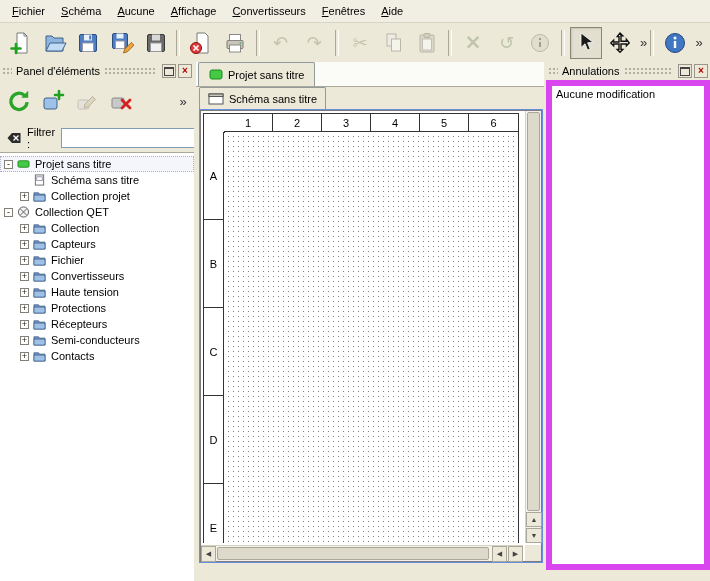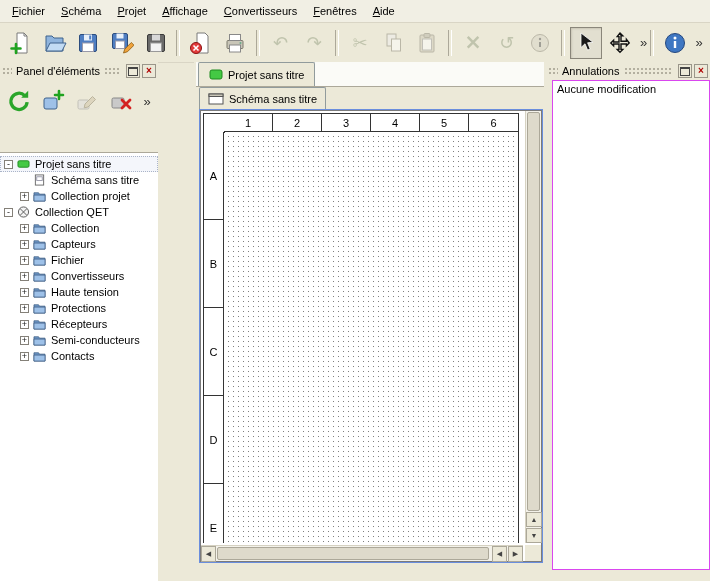--- a/index.html
+++ b/index.html
@@ -21,21 +21,21 @@
   .tb.disabled{opacity:.5;}
   .tb.pressed{border:1px solid #8a867a;background:#e2dfd0;box-shadow:inset 1px 1px 2px #c9c5b5;}
   .tb .glyph{font-family:"DejaVu Sans",sans-serif;font-size:18px;color:#96a083;line-height:1;}
   .tb .glyph.big{font-size:21px;font-weight:bold;}
   .tsep{width:2px;height:26px;border-left:1px solid #aca899;border-right:1px solid #fff;margin:0 4px;}
   .toolbar .push{margin-left:auto;}
   .overflow{width:14px;height:28px;border:none;background:transparent;font-size:13px;color:#333;
             display:flex;align-items:center;justify-content:center;padding:0;}
 
   
-  .left-dock{position:absolute;left:0;top:62px;width:158px;bottom:0;}
+  .left-dock{position:absolute;left:0;top:62px;width:194px;bottom:0;}
   .right-dock{position:absolute;left:546px;top:62px;width:164px;bottom:0;}
   .splitter{position:absolute;top:62px;bottom:0;width:2px;background:#ece9d8;}
   .dock-title{position:absolute;left:0;top:0;right:0;height:18px;display:flex;align-items:center;
               padding:0 2px;background:#ece9d8;}
   .grip{height:8px;background-image:radial-gradient(circle,#b3af9f 1px,transparent 1.2px);
         background-size:4px 4px;}
   .grip.lead{width:10px;margin-right:4px;}
   .grip.fill{flex:1;margin:0 4px;}
   .dock-title-text{white-space:nowrap;}
   .dock-btn{width:14px;height:14px;border:1px solid #9a968a;background:#ece9d8;display:flex;
@@ -111,31 +111,31 @@
         justify-content:center;padding:0;}
   .hs-left{left:0;}
   .hs-left2{right:16px;}
   .hs-right{right:0;}
   .hthumb{position:absolute;top:1px;bottom:1px;left:16px;right:34px;background:#dedacb;
           border:1px solid #aca899;border-radius:2px;}
   .scroll-corner{position:absolute;right:0;bottom:0;width:16px;height:16px;background:#ece9d8;}
 
   
   .undo-list{position:absolute;left:0;top:18px;right:0;bottom:11px;background:#fff;
-             border:1px solid #d946ef;padding:2px 4px;box-sizing:border-box;margin-left:6px;}
+             border:6px solid #d946ef;padding:2px 4px;box-sizing:border-box;}
 </style>
 </head>
 <body>
 
 <div class="app">
 
   <div class="menubar">
     <span class="menu-item">Fichier</span>
     <span class="menu-item">Schéma</span>
-    <span class="menu-item">Projet</span>
+    <span class="menu-item">Aucune</span>
     <span class="menu-item">Affichage</span>
     <span class="menu-item">Convertisseurs</span>
     <span class="menu-item">Fenêtres</span>
     <span class="menu-item">Aide</span>
   </div>
 
   <div class="toolbar">
     <button class="tb" title="">
       <svg viewBox="0 0 24 24" width="24" height="24">
           <path d="M8 2h7l3 3v17H8z" fill="#fff" stroke="#7a7a7a"></path>
@@ -289,20 +289,30 @@
         <svg viewBox="0 0 24 24" width="24" height="24">
             <rect x="3" y="9" width="12" height="10" rx="1.5" fill="#c9c9c9" stroke="#888"></rect>
             <g stroke="#d42020" stroke-width="2.8" stroke-linecap="round">
               <path d="M13 11l8 8M21 11l-8 8"></path>
             </g>
           </svg>
       </button>
       <button class="overflow">»</button>
     </div>
 
+    <div class="filter-row">
+      <span class="ficon">
+        <svg viewBox="0 0 16 16" width="16" height="16">
+            <path d="M6 3h8.5v10H6L1.5 8z" fill="#2b2b2b"></path>
+            <path d="M7.5 5.5l5 5M12.5 5.5l-5 5" stroke="#fff" stroke-width="1.4"></path>
+          </svg>
+      </span>
+      <span>Filtrer :</span>
+      <input class="filter-input" type="text" value="" style="">
+    </div>
 
     <div class="tree">
       <div class="tree-row d0 current">
         <span class="exp">-</span>
         <span class="ticon">
             <svg viewBox="0 0 14 13" width="13" height="12">
               <rect x="1" y="3" width="12" height="7" rx="1.5" fill="#44c944" stroke="#1f8a1f"></rect>
             </svg>
           </span>
         <span class="tlabel">Projet sans titre</span>

